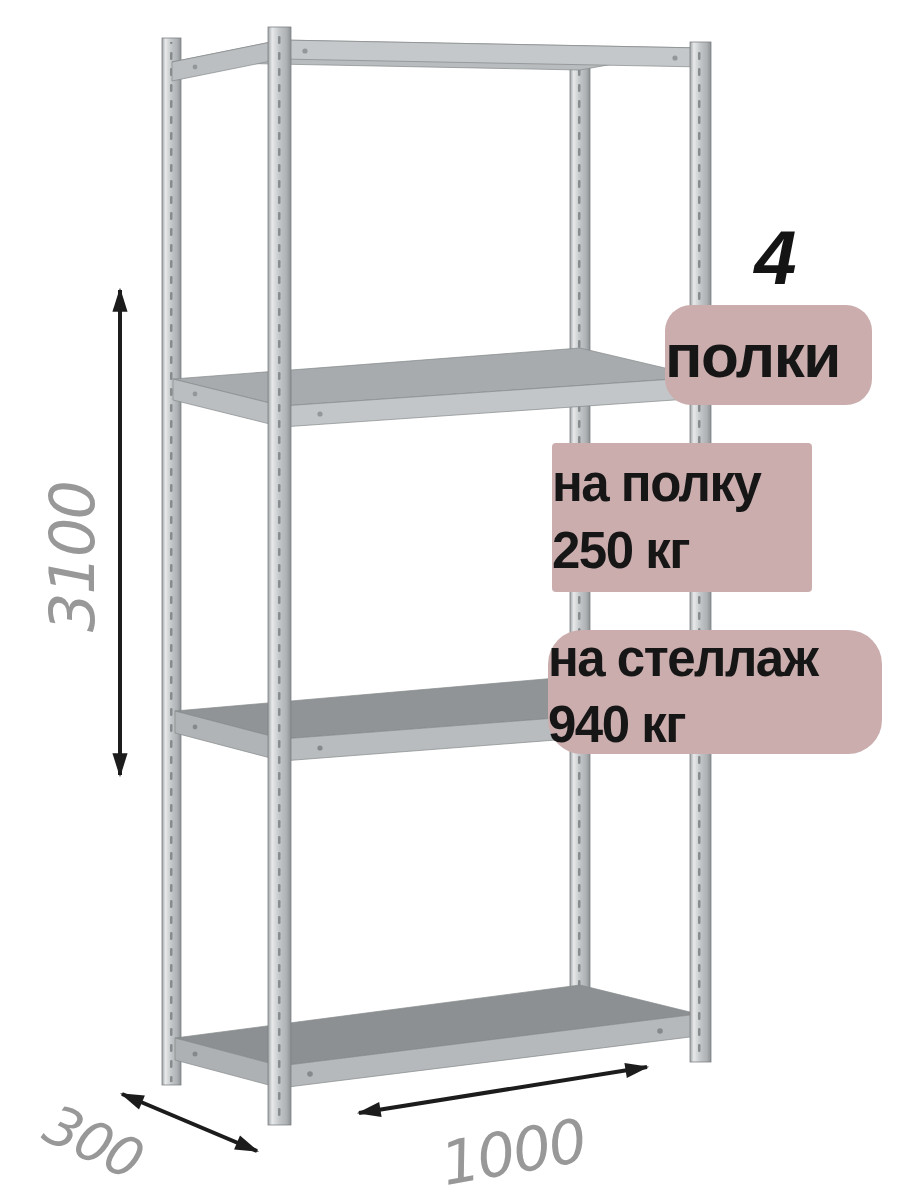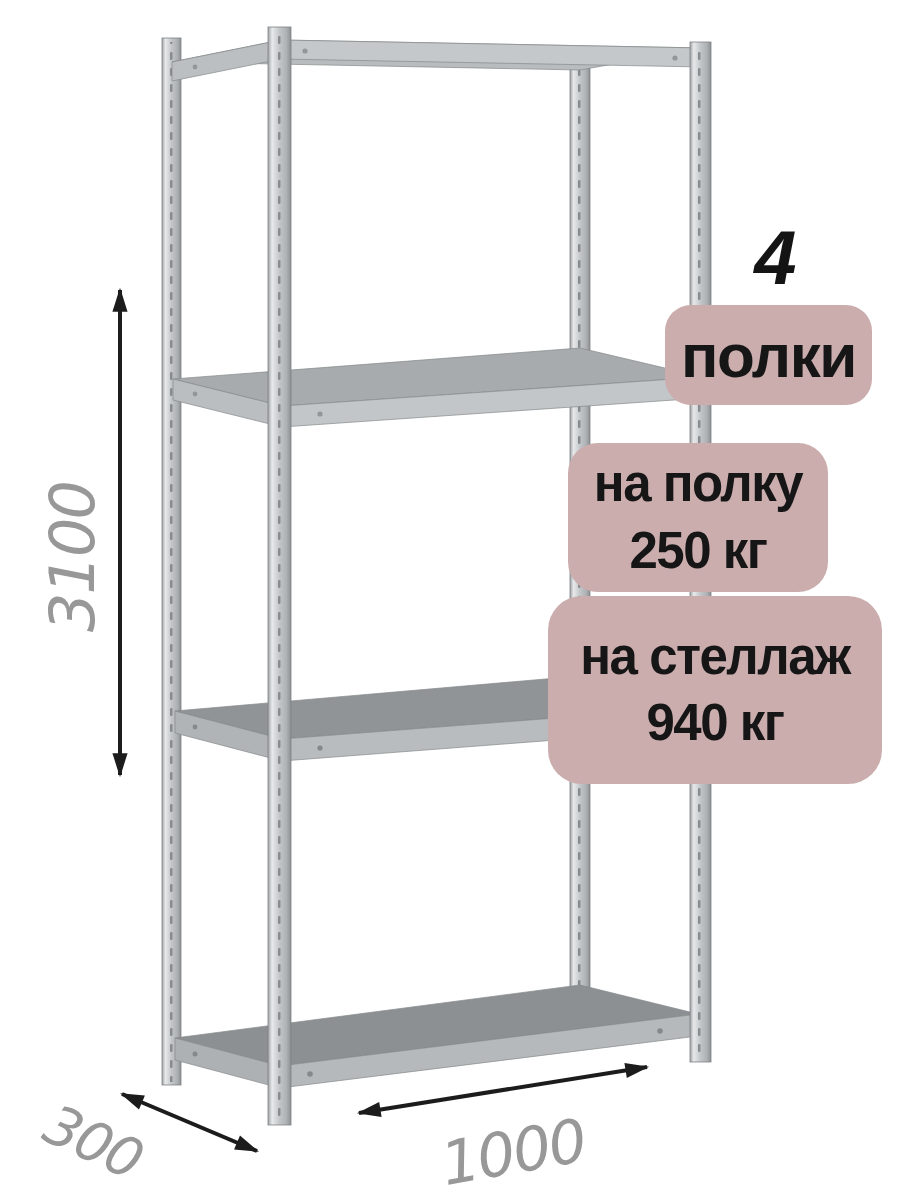--- a/index.html
+++ b/index.html
@@ -20,27 +20,27 @@
   .dim-width{left:403px;top:1117px;width:220px;height:70px;font-size:60px;transform:rotate(-10deg);}
   
   .count{
     position:absolute;left:718px;top:226px;width:115px;height:64px;
     text-align:center;font-size:76px;line-height:64px;font-weight:bold;
     font-style:italic;color:#141414;
   }
   
   .badge{
     position:absolute;background:#cbadae;color:#161616;font-weight:bold;
-    display:flex;flex-direction:column;align-items:center;justify-content:center;
+    display:flex;flex-direction:column;align-items:flex-start;justify-content:center;
     text-align:center;letter-spacing:-1.5px;
   }
   .badge span{display:block;}
   .badge-count{left:665px;top:305px;width:207px;height:100px;font-size:62px;border-radius:26px;}
-  .badge-shelf{left:552px;top:443px;width:260px;height:149px;font-size:51px;line-height:1.3;border-radius:30px;margin-left:16px;}
-  .badge-rack{left:548px;top:596px;width:334px;height:188px;font-size:51px;line-height:1.3;border-radius:34px;}
+  .badge-shelf{left:552px;top:443px;width:260px;height:149px;font-size:51px;line-height:1.3;border-radius:4px;}
+  .badge-rack{left:548px;top:630px;width:334px;height:124px;font-size:51px;line-height:1.3;border-radius:34px;}
 </style>
 </head>
 <body>
 
 <div class="stage">
 
   <svg width="900" height="1200" viewBox="0 0 900 1200">
     <defs>
       <linearGradient id="postg" x1="0" y1="0" x2="1" y2="0">
         <stop offset="0" stop-color="#9fa3a5"></stop>

